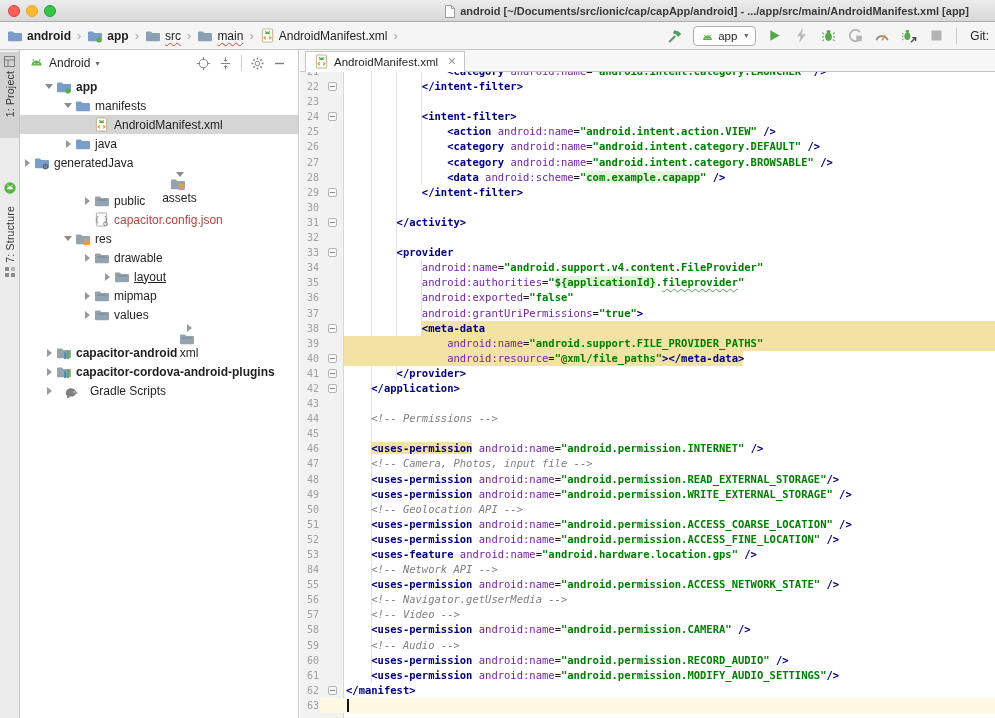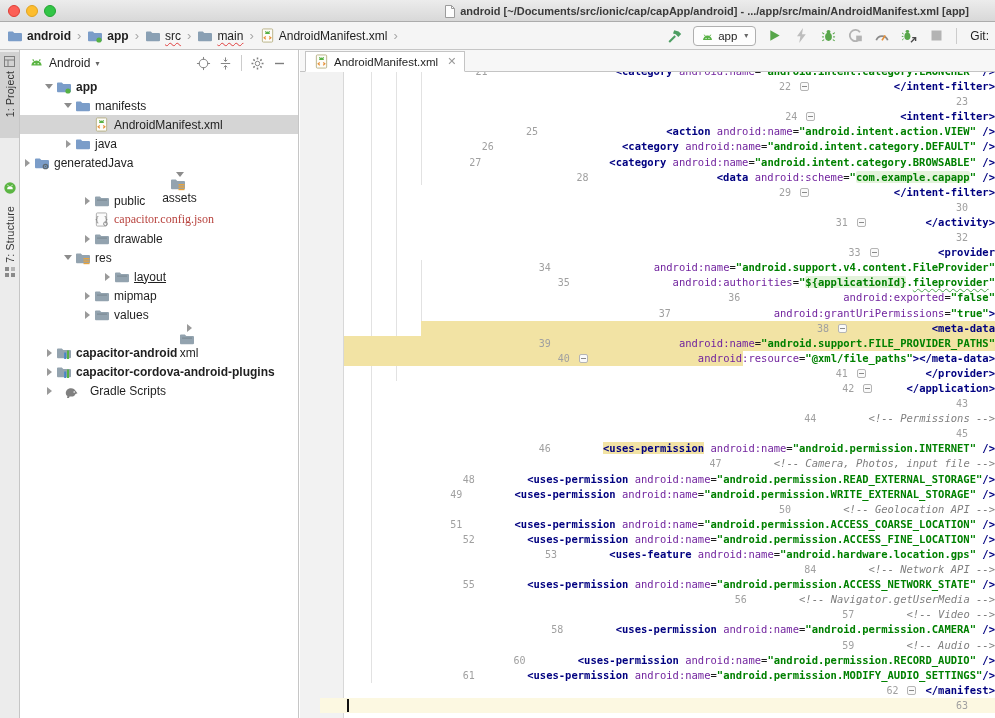--- a/index.html
+++ b/index.html
@@ -58,21 +58,21 @@
   #tab{display:flex;align-items:center;gap:5px;height:21px;margin-left:5px;margin-bottom:-1px;
     background:#FFF;border:1px solid #C4C4C4;border-bottom:1px solid #FFF;padding:0 8px;
     box-sizing:border-box;font-size:11.5px;color:#1F1F1F;}
   #tab .x{color:#9A9A9A;font-size:11px;margin-left:4px;}
   #viewport{position:absolute;left:0;top:22px;right:0;bottom:0;overflow:hidden;}
   #gutter-bg{position:absolute;left:0;top:0;bottom:0;width:44px;background:#F2F2F2;
     border-right:1px solid #D8D8D8;box-sizing:border-box;}
   .guide{position:absolute;width:1px;background:#E2E2E2;}
   #code-rows{position:relative;margin-top:-8px;}
   .row{position:relative;height:15.1px;display:flex;
-    font-family:"DejaVu Sans Mono","Liberation Mono",monospace;font-size:10.5px;line-height:15.1px;justify-content:flex-end;}
+    font-family:"DejaVu Sans Mono","Liberation Mono",monospace;font-size:10.5px;line-height:15.1px;}
   .row::before{content:"";position:absolute;top:0;bottom:0;}
   .row.hl-start::before{left:121px;right:0;background:#F2E3A4;}
   .row.hl-full::before{left:44px;right:0;background:#F2E3A4;}
   .row.hl-end::before{left:44px;width:399px;background:#F2E3A4;}
   .row.hl-caret::before{left:20px;right:0;background:#FCF8E1;}
   .ln{position:relative;width:19px;flex:none;text-align:right;color:#A0A0A0;font-size:10px;}
   .foldc{position:relative;width:25px;flex:none;display:flex;align-items:center;justify-content:center;}
   .fbox{width:9px;height:9px;border:1px solid #B5B5B5;border-radius:2px;background:#FAFAFA;
     box-sizing:border-box;position:relative;margin-left:2px;}
   .fbox::after{content:"";position:absolute;left:1px;right:1px;top:3px;height:1px;background:#8A8A8A;}
@@ -451,51 +451,51 @@
           <span class="tarrow"></span>
           <span class="ticon">
             <span style="display: flex;">
               <svg width="15" height="15" viewBox="0 0 16 16">
                 <rect x="2.5" y="1" width="11" height="14" rx="1" fill="#FBFBFB" stroke="#ABABAB"></rect>
                 <text x="8" y="10.8" font-family="DejaVu Sans Mono,monospace" font-size="8" fill="#777" text-anchor="middle">{&nbsp;}</text>
                 <circle cx="12.2" cy="12.5" r="2" fill="none" stroke="#8A8A8A"></circle>
               </svg>
             </span>
           </span>
-          <span style="color: rgb(184, 67, 62); font-family: Liberation Serif, serif;">capacitor.config.json</span>
-        </div>
-        <div class="trow" style="padding-left: 60px;">
-          <span class="tarrow">
-            <span class="arr-r"></span>
-          </span>
-          <span class="ticon">
-            <span style="display: flex;">
-              <svg width="16" height="14" viewBox="0 0 16 14">
-                <path d="M1 3.3c0-.5.4-.9.9-.9h3.9l1.5 1.6h6.8c.5 0 .9.4.9.9v6.4c0 .5-.4.9-.9.9H1.9c-.5 0-.9-.4-.9-.9z" fill="#93A3AF"></path>
-                <rect x="3" y="5.5" width="10" height="1.2" fill="#7C8B96"></rect>
-              </svg>
-            </span>
-          </span>
-          <span>drawable</span>
+          <span style="color: rgb(184, 67, 62);">capacitor.config.json</span>
         </div>
         <div class="trow" style="padding-left: 41px;">
           <span class="tarrow">
             <span class="arr-d"></span>
           </span>
           <span class="ticon">
             <span style="display: flex;">
               <svg width="16" height="14" viewBox="0 0 16 14">
                 <path d="M1 3.3c0-.5.4-.9.9-.9h3.9l1.5 1.6h6.8c.5 0 .9.4.9.9v6.4c0 .5-.4.9-.9.9H1.9c-.5 0-.9-.4-.9-.9z" fill="#93A3AF"></path>
                 <rect x="8.5" y="7" width="6" height="1.4" fill="#E8A33D"></rect>
                 <rect x="8.5" y="9.4" width="6" height="1.4" fill="#E8A33D"></rect>
                 <rect x="8.5" y="11.8" width="6" height="1.4" fill="#E8A33D"></rect>
               </svg>
             </span>
           </span>
           <span>res</span>
+        </div>
+        <div class="trow" style="padding-left: 60px;">
+          <span class="tarrow">
+            <span class="arr-r"></span>
+          </span>
+          <span class="ticon">
+            <span style="display: flex;">
+              <svg width="16" height="14" viewBox="0 0 16 14">
+                <path d="M1 3.3c0-.5.4-.9.9-.9h3.9l1.5 1.6h6.8c.5 0 .9.4.9.9v6.4c0 .5-.4.9-.9.9H1.9c-.5 0-.9-.4-.9-.9z" fill="#93A3AF"></path>
+                <rect x="3" y="5.5" width="10" height="1.2" fill="#7C8B96"></rect>
+              </svg>
+            </span>
+          </span>
+          <span>drawable</span>
         </div>
         <div class="trow" style="padding-left: 80px; text-decoration: underline;">
           <span class="tarrow">
             <span class="arr-r"></span>
           </span>
           <span class="ticon">
             <span style="display: flex;">
               <svg width="16" height="14" viewBox="0 0 16 14">
                 <path d="M1 3.3c0-.5.4-.9.9-.9h3.9l1.5 1.6h6.8c.5 0 .9.4.9.9v6.4c0 .5-.4.9-.9.9H1.9c-.5 0-.9-.4-.9-.9z" fill="#93A3AF"></path>
                 <rect x="3" y="5.5" width="10" height="1.2" fill="#7C8B96"></rect>

